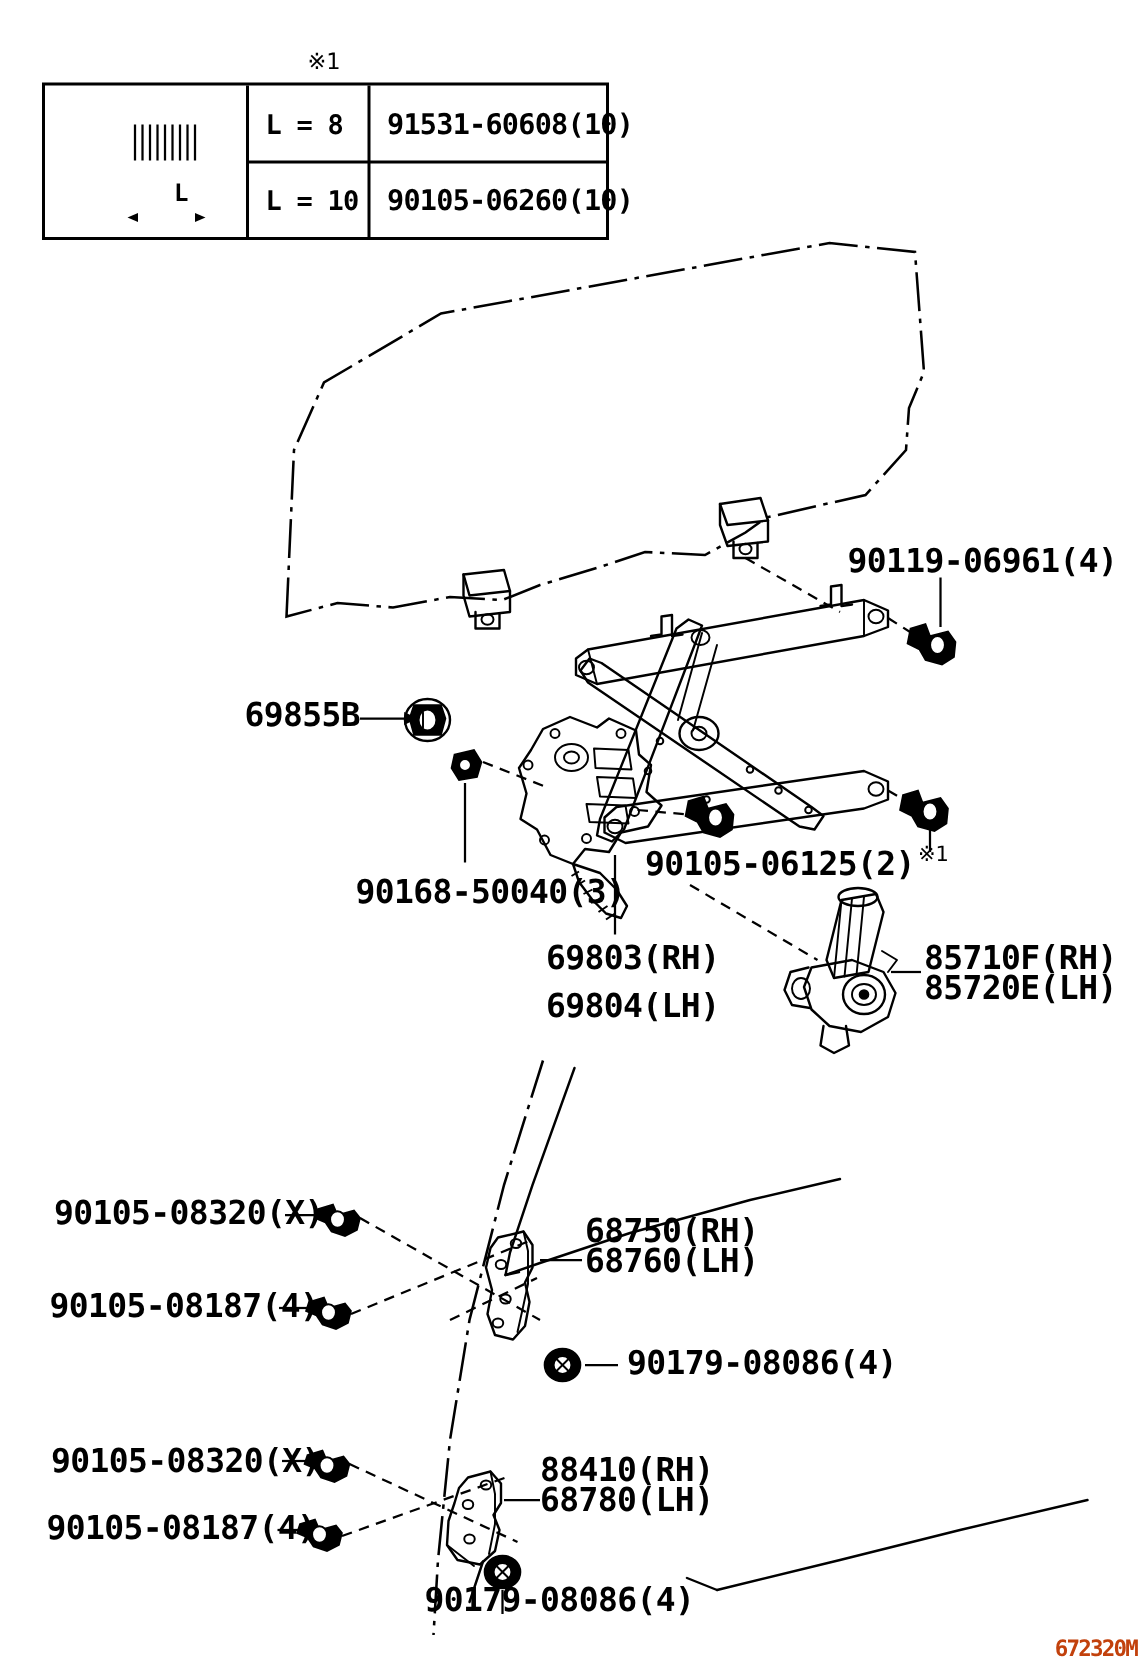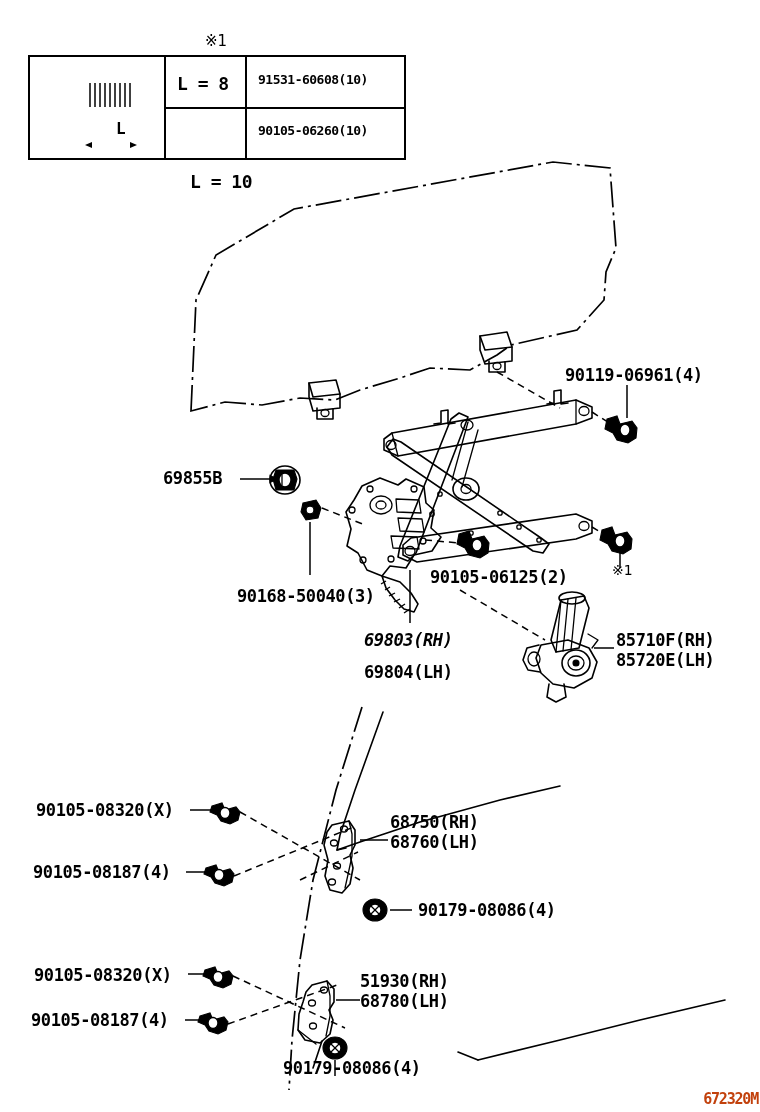--- a/index.html
+++ b/index.html
@@ -12,21 +12,21 @@
     width: 760px;
     height: 1112px;
     background: #ffffff;
     overflow: hidden;
     font-family: "DejaVu Sans Mono", "Liberation Mono", monospace;
   }
   .lbl {
     position: absolute;
     font-family: "DejaVu Sans Mono", "Liberation Mono", monospace;
     font-weight: bold;
-    font-size: 17px;
+    font-size: 22px;
     letter-spacing: -0.4px;
     color: #000000;
     white-space: pre;
     line-height: 20px;
   }
   .note-mark {
     position: absolute;
     font-family: "DejaVu Sans", "Liberation Sans", sans-serif;
     font-size: 14px;
     color: #000;
@@ -54,21 +54,21 @@
     position: absolute;
     left: 0;
     right: 0;
     height: 2px;
     background: #000;
   }
   .legend-text {
     position: absolute;
     font-family: "DejaVu Sans Mono", "Liberation Mono", monospace;
     font-weight: bold;
-    font-size: 13px;
+    font-size: 19px;
     letter-spacing: -0.5px;
     white-space: pre;
     color: #000;
   }
   .legend-len {
     font-size: 18px;
     font-weight: bold;
   }
   #legend-caption {
     position: absolute;
@@ -143,21 +143,21 @@
 
       <line class="kt" x1="55" y1="88" x2="107" y2="88"></line>
       <path class="fillk" d="M55 88 L62 85 L62 91 Z"></path>
       <path class="fillk" d="M107 88 L100 85 L100 91 Z"></path>
     </svg>
     <div class="legend-text" style="left:86px; top:62px; font-size:16px;">L</div>
 
     <div class="legend-text legend-len" style="left:147px; top:16px;">L = 8</div>
     <div class="legend-text" style="left:228px; top:15px;">91531-60608(10)</div>
 
-    <div class="legend-text legend-len" style="left:160px; top:67px;margin-top:47px;">L = 10</div>
+    <div class="legend-text legend-len" style="left:147px; top:67px;">L = 10</div>
     <div class="legend-text" style="left:228px; top:66px;">90105-06260(10)</div>
   </div>
 
   <svg class="art" viewBox="0 0 760 1112">
 
     <g>
       <path class="dashdot" d="M191 411 L196 300 L216 255 L294 209 L553 162 L610 168 L616 248 L606 272 L604 300 L577 330 L511 345 L497 355 L470 370 L430 368 L400 378 L360 390 L335 400 L300 398 L262 405 L225 402 Z"></path>
     </g>
 
     <g>
@@ -364,41 +364,41 @@
   </svg>
 
   <div class="lbl" style="left:565px; top:365px;">90119-06961(4)</div>
 
   <div class="lbl" style="left:163px; top:468px;">69855B</div>
 
   <div class="lbl" style="left:237px; top:586px;">90168-50040(3)</div>
 
   <div class="lbl" style="left:430px; top:567px;">90105-06125(2)</div>
 
-  <div class="lbl" style="left:364px; top:630px;font-style:italic;">69803(RH)</div>
+  <div class="lbl" style="left:364px; top:630px;">69803(RH)</div>
   <div class="lbl" style="left:364px; top:662px;">69804(LH)</div>
 
   <div class="lbl" style="left:616px; top:630px;">85710F(RH)</div>
   <div class="lbl" style="left:616px; top:650px;">85720E(LH)</div>
 
   <div class="note-mark" style="left:612px; top:562px;">※1</div>
 
   <div class="lbl" style="left:36px; top:800px;">90105-08320(X)</div>
 
   <div class="lbl" style="left:33px; top:862px;">90105-08187(4)</div>
 
   <div class="lbl" style="left:390px; top:812px;">68750(RH)</div>
   <div class="lbl" style="left:390px; top:832px;">68760(LH)</div>
 
   <div class="lbl" style="left:418px; top:900px;">90179-08086(4)</div>
 
   <div class="lbl" style="left:34px; top:965px;">90105-08320(X)</div>
 
   <div class="lbl" style="left:31px; top:1010px;">90105-08187(4)</div>
 
-  <div class="lbl" style="left:360px; top:971px;">51930(RH)</div>
+  <div class="lbl" style="left:360px; top:971px;">88410(RH)</div>
   <div class="lbl" style="left:360px; top:991px;">68780(LH)</div>
 
   <div class="lbl" style="left:283px; top:1058px;">90179-08086(4)</div>
 
   <div id="drawing-no">672320M</div>
 
 </div>
 
 </body></html>

